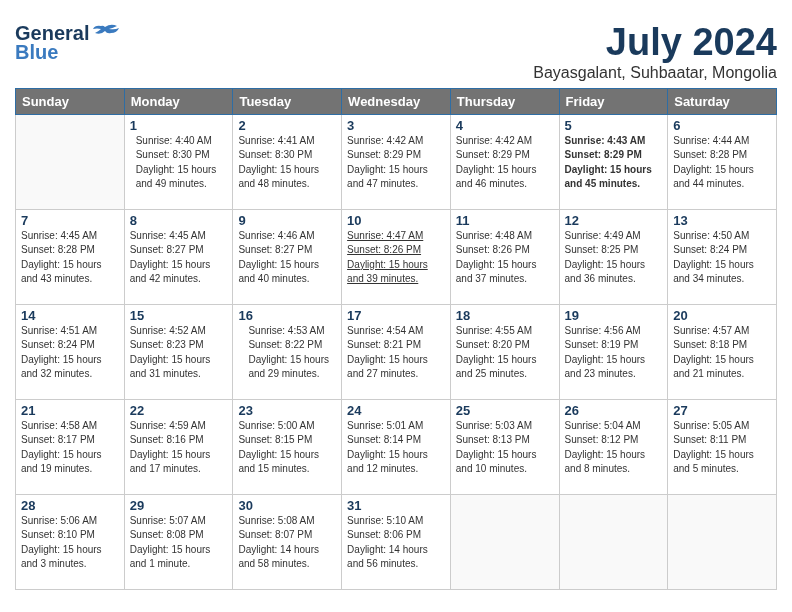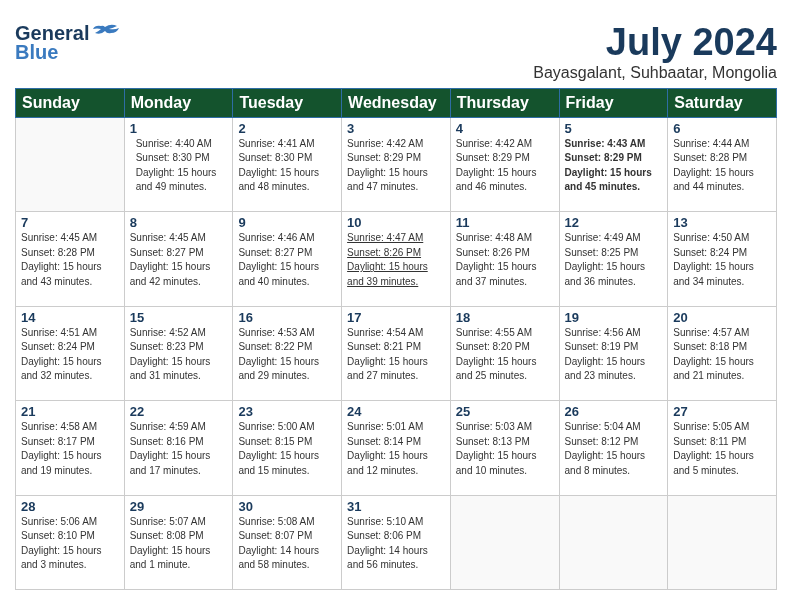--- a/index.html
+++ b/index.html
@@ -48,25 +48,25 @@
       font-weight: normal;
     }
     .calendar {
       flex: 1;
       border: 1px solid #ccc;
       border-collapse: collapse;
       width: 100%;
       table-layout: fixed;
     }
     .calendar th {
-      background-color: #14532d;
+      background-color: #737373;
       color: #fff;
       text-align: left;
       padding: 5px 6px;
-      font-size: 16px;
+      font-size: 13px;
       border: 1px solid #2e6da4;
     }
     .calendar td {
       vertical-align: top;
       border: 1px solid #ccc;
       padding: 3px 5px;
       font-size: 10.5px;
       color: #333;
       height: 88px;
     }
@@ -225,21 +225,21 @@
           </td>
           <td>
             <span class="day-number">15</span>
             <div class="day-info" style="white-space: pre-line;">Sunrise: 4:52 AM
 Sunset: 8:23 PM
 Daylight: 15 hours
 and 31 minutes.</div>
           </td>
           <td>
             <span class="day-number">16</span>
-            <div class="day-info" style="white-space: pre-line;">Sunrise: 4:53 AM
+            <div class="day-info" style="white-space: pre-line; margin-left: 10px;">Sunrise: 4:53 AM
 Sunset: 8:22 PM
 Daylight: 15 hours
 and 29 minutes.</div>
           </td>
           <td>
             <span class="day-number">17</span>
             <div class="day-info" style="white-space: pre-line;">Sunrise: 4:54 AM
 Sunset: 8:21 PM
 Daylight: 15 hours
 and 27 minutes.</div>

